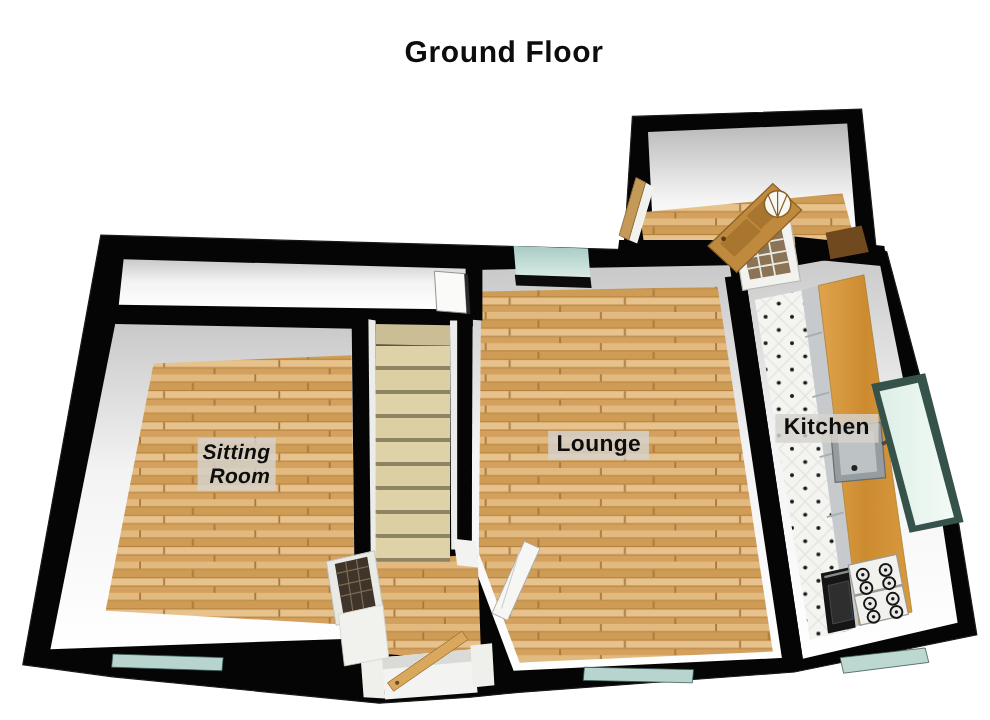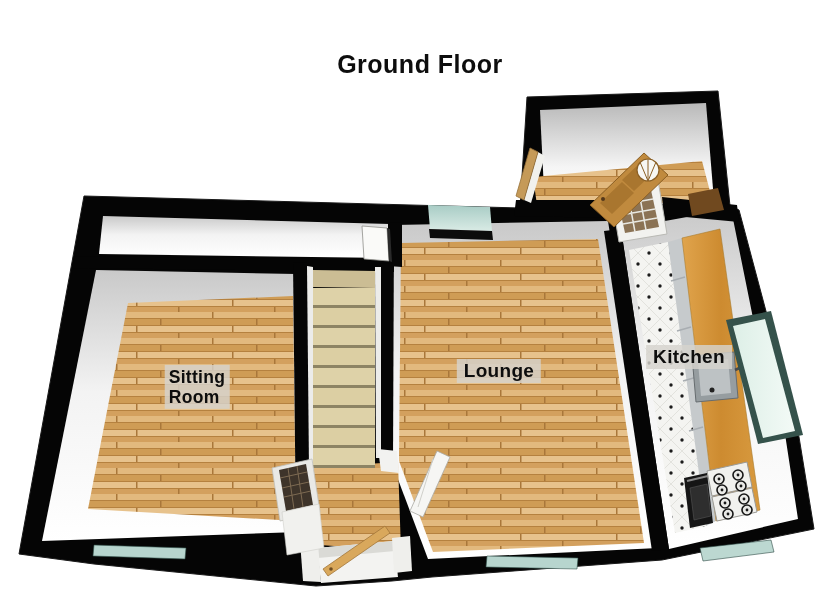--- a/index.html
+++ b/index.html
@@ -4,21 +4,21 @@
 <style>
   html,body{margin:0;padding:0;background:#ffffff;}
   .stage{position:relative;width:825px;height:600px;background:#ffffff;overflow:hidden;
          font-family:"Liberation Sans",sans-serif;}
   .stage svg{position:absolute;left:0;top:0;}
   .plan-title{position:absolute;transform:translate(-50%,-50%);font-size:25px;font-weight:bold;
               color:#0d0d0d;letter-spacing:.5px;white-space:nowrap;}
   .room-label{position:absolute;transform:translate(-50%,-50%);font-size:19px;font-weight:bold;
               color:#0d0d0d;background:rgba(213,211,205,0.82);padding:1px 7px;white-space:nowrap;
               letter-spacing:.3px;}
-  .room-label.two-line{font-size:17.5px;line-height:1.15;text-align:left;padding:2px 4px;}
+  .room-label.two-line{font-size:17.5px;line-height:1.15;text-align:right;padding:2px 4px;font-style:italic;}
 </style>
 </head>
 <body>
 
 <div class="stage">
 
 <svg width="825" height="600" viewBox="0 0 825 600">
   <defs>
     <linearGradient id="faceV" x1="0" y1="0" x2="0" y2="1">
       <stop offset="0" stop-color="#c9c9c9"></stop>
@@ -223,21 +223,21 @@
     <path d="M437,451 L450,457 L423,517 L410,511 Z" fill="#f6f6f4" stroke="#a9a9a4" stroke-width="0.8"></path>
     <path d="M433,459 L418,507" stroke="#d0d0cb" stroke-width="1" fill="none"></path>
   </g>
 
   <g>
     <path d="M362,226 L387,228 L389,261 L364,259 Z" fill="#fafaf8" stroke="#8f8f8a" stroke-width="0.8"></path>
     <path d="M387,228 L390,229 L392,262 L389,261 Z" fill="#2a2a2a"></path>
   </g>
 </svg>
 
-<div class="plan-title" style="left:420px;top:64px;">Ground Floor</div>
+<div class="plan-title" style="left:420px;top:44px;">Ground Floor</div>
 
 
 
 <div class="room-label two-line" style="left:197px;top:387px;"><span>Sitting</span><br><span>Room</span></div>
 
 <div class="room-label" style="left:499px;top:371px;">Lounge</div>
 
 <div class="room-label" style="left:657px;top:357px;margin-left:32px;">Kitchen</div>
 
 </div>

